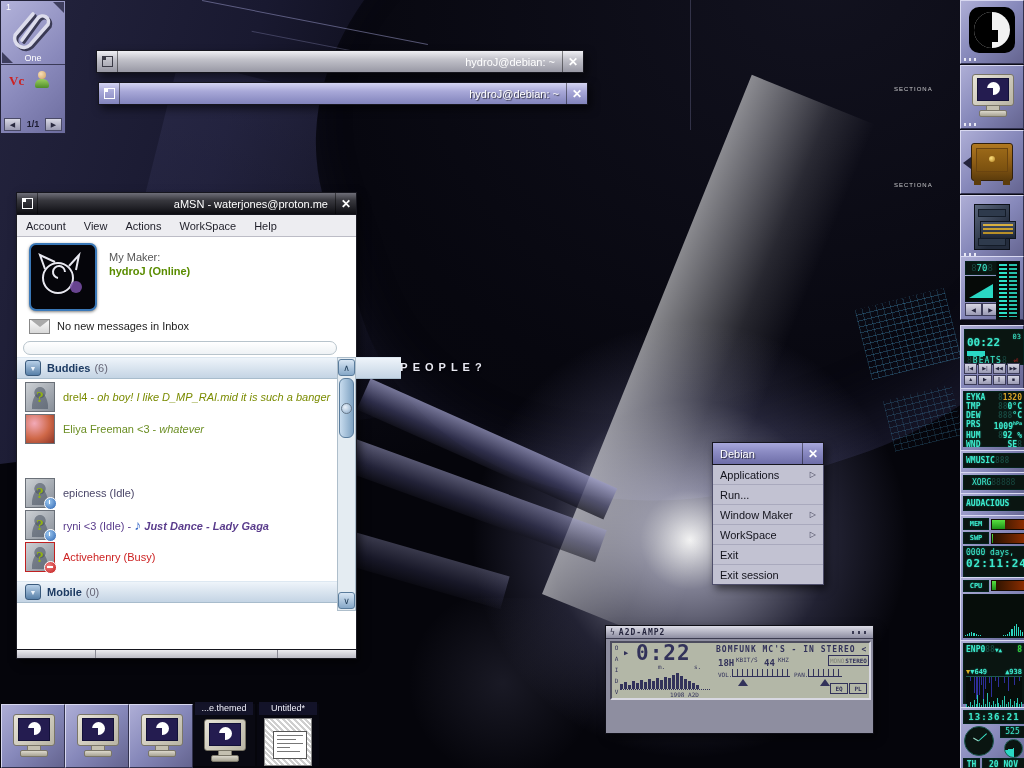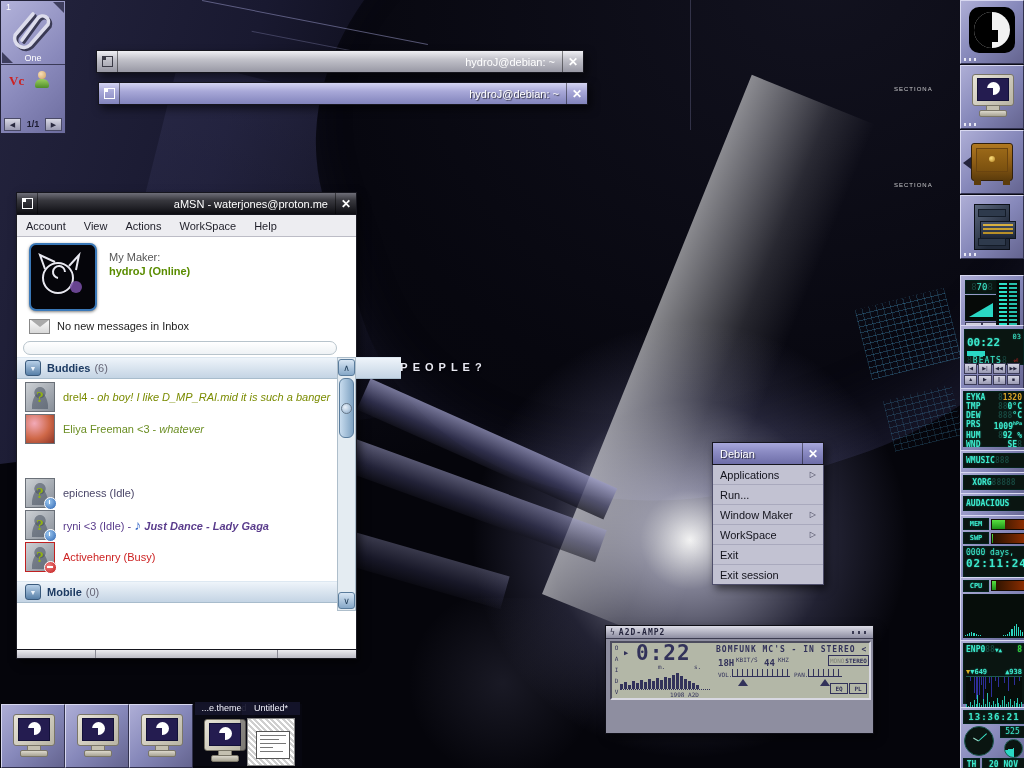--- a/index.html
+++ b/index.html
@@ -456,21 +456,21 @@
       <div style="position:absolute;left:5px;top:16px;width:34px;height:16px;background:linear-gradient(180deg,#46526a,#1e2636);border:1px solid #10161f;">
         <div style="margin:2px 2px 0;height:2px;background:#d8b040;"></div>
         <div style="margin:2px 2px 0;height:2px;background:#c8a030;"></div>
         <div style="margin:2px 2px 0;height:2px;background:#b89028;"></div>
       </div>
       <div style="position:absolute;left:3px;bottom:3px;right:3px;height:6px;border:1px solid #141c28;background:#2e3a4c;"></div>
     </div>
     <div class="rundots"></div>
   </div>
 
-  <div class="abs dtile" style="top:275px;height:62px;">
+  <div class="abs dtile" style="top:256px;height:62px;">
     <div class="lcd" style="position:absolute;left:4px;top:4px;width:32px;height:12px;font-size:9px;text-align:center;line-height:12px;"><span class="ghost">8</span><span>70</span><span class="ghost">8</span></div>
     <div style="position:absolute;left:4px;top:19px;width:32px;height:24px;background:#060a08;border:1px solid #03120e;">
       <div style="position:absolute;left:3px;bottom:3px;width:0;height:0;border-left:24px solid rgba(0,0,0,0);border-bottom:14px solid #2ad8c4;"></div>
     </div>
     <div class="dockbtn" style="position:absolute;left:4px;top:46px;width:15px;height:11px;font-size:6px;">◀</div>
     <div class="dockbtn" style="position:absolute;left:21px;top:46px;width:15px;height:11px;font-size:6px;">▶</div>
     <div style="position:absolute;right:3px;top:4px;width:18px;height:53px;background:#060a08;border:1px solid #03120e;display:flex;gap:2px;padding:2px;">
       <div class="vu" style="flex:1;"></div>
         <div class="vu" style="flex:1;opacity:.85;"></div>
     </div>
@@ -522,21 +522,21 @@
           <span>WND</span>
           <span style="margin-left:auto;"><span>SE</span><span class="ghost">8</span></span>
         </div>
     </div>
   </div>
 
   <div class="abs dtile" style="top:450px;height:19px;padding:2px;">
     <div class="lcd" style="height:13px;font-size:8px;font-weight:bold;line-height:13px;padding:0 2px;"><span>WMUSIC</span><span class="ghost">888</span></div>
   </div>
   <div class="abs dtile" style="top:472px;height:19px;padding:2px;">
-    <div class="lcd" style="height:13px;font-size:8px;font-weight:bold;line-height:13px;padding:0 8px;text-align:center;"><span>XORG</span><span class="ghost">88888</span></div>
+    <div class="lcd" style="height:13px;font-size:8px;font-weight:normal;line-height:13px;padding:0 8px;"><span>XORG</span><span class="ghost">88888</span></div>
   </div>
   <div class="abs dtile" style="top:493px;height:19px;padding:2px;">
     <div class="lcd" style="height:13px;font-size:8px;font-weight:bold;line-height:13px;padding:0 2px;"><span>AUDACIOUS</span><span class="ghost"></span></div>
   </div>
 
   <div class="abs dtile" style="top:515px;height:57px;padding:2px;">
     <div style="display:flex;align-items:center;gap:2px;margin-bottom:2px;">
       <div class="lcd" style="width:24px;height:10px;font-size:7px;font-weight:bold;text-align:center;line-height:10px;">MEM</div>
       <div class="groove" style="flex:1;height:9px;">
           <div class="gfill" style="width:42%;"></div>
@@ -732,21 +732,21 @@
     <div class="monitor" style="margin:15px auto 0;">
       <div class="mon-screen">
           <div class="mon-crt">
             <div class="mon-logo"></div>
           </div>
         </div>
       <div class="mon-stand"></div>
         <div class="mon-base"></div>
     </div>
   </div>
-  <div class="abs mini" style="left:240px;background:rgba(12,12,26,.35);">
+  <div class="abs mini" style="left:257px;background:rgba(12,12,26,.35);">
     <div class="minilabel">Untitled*</div>
     <div class="checkerdoc">
       <div class="doc">
           <i></i>
           <i style="margin-right:10px;"></i>
           <i></i>
           <i style="margin-right:16px;"></i>
           <i style="margin-right:6px;"></i>
         </div>
     </div>

